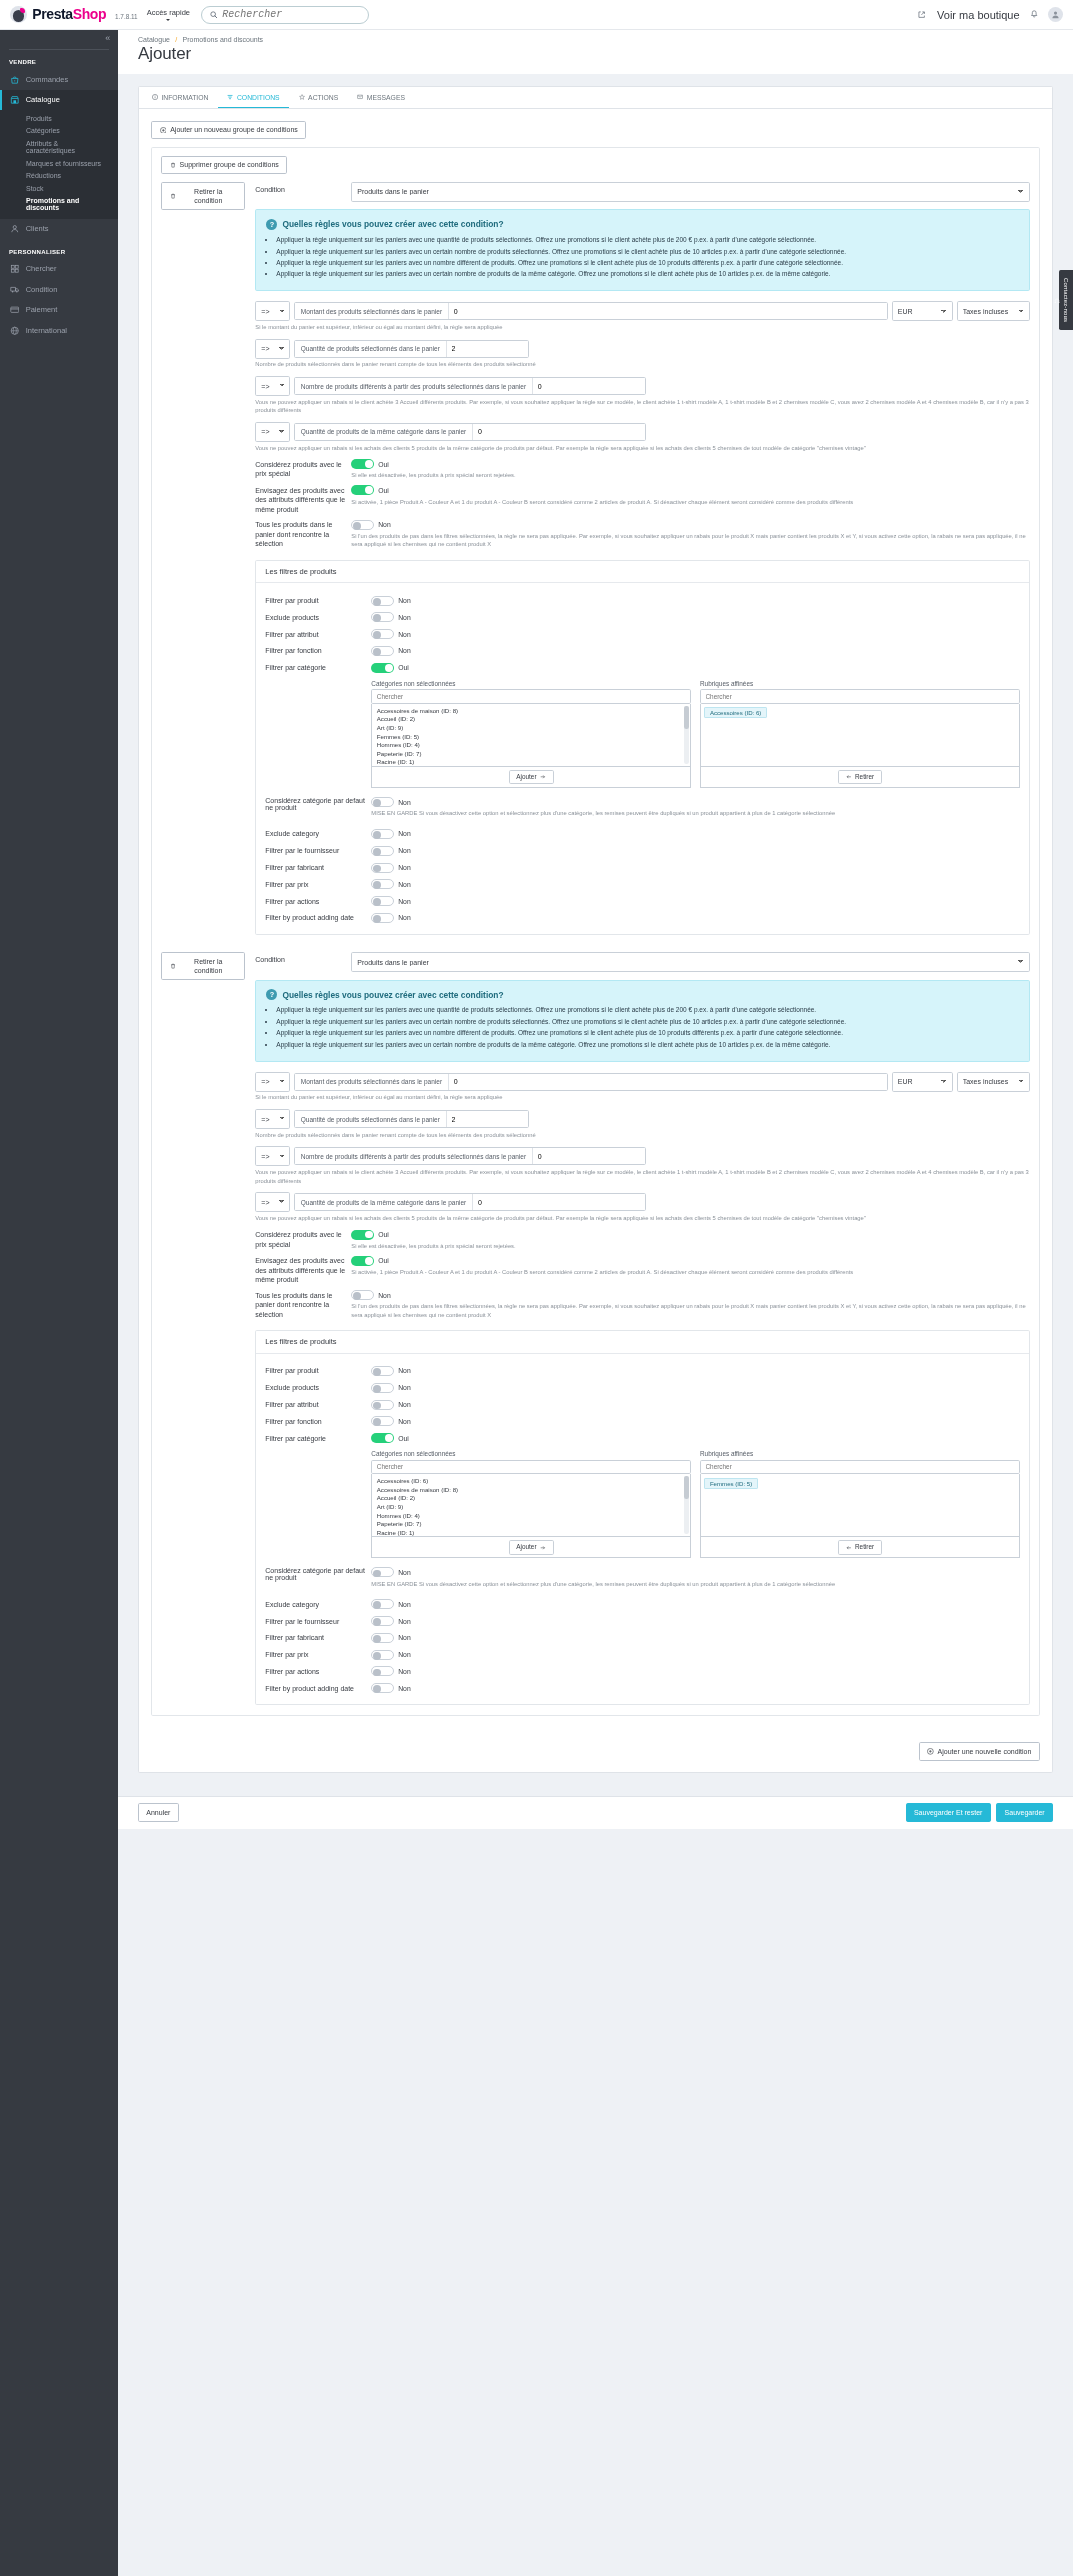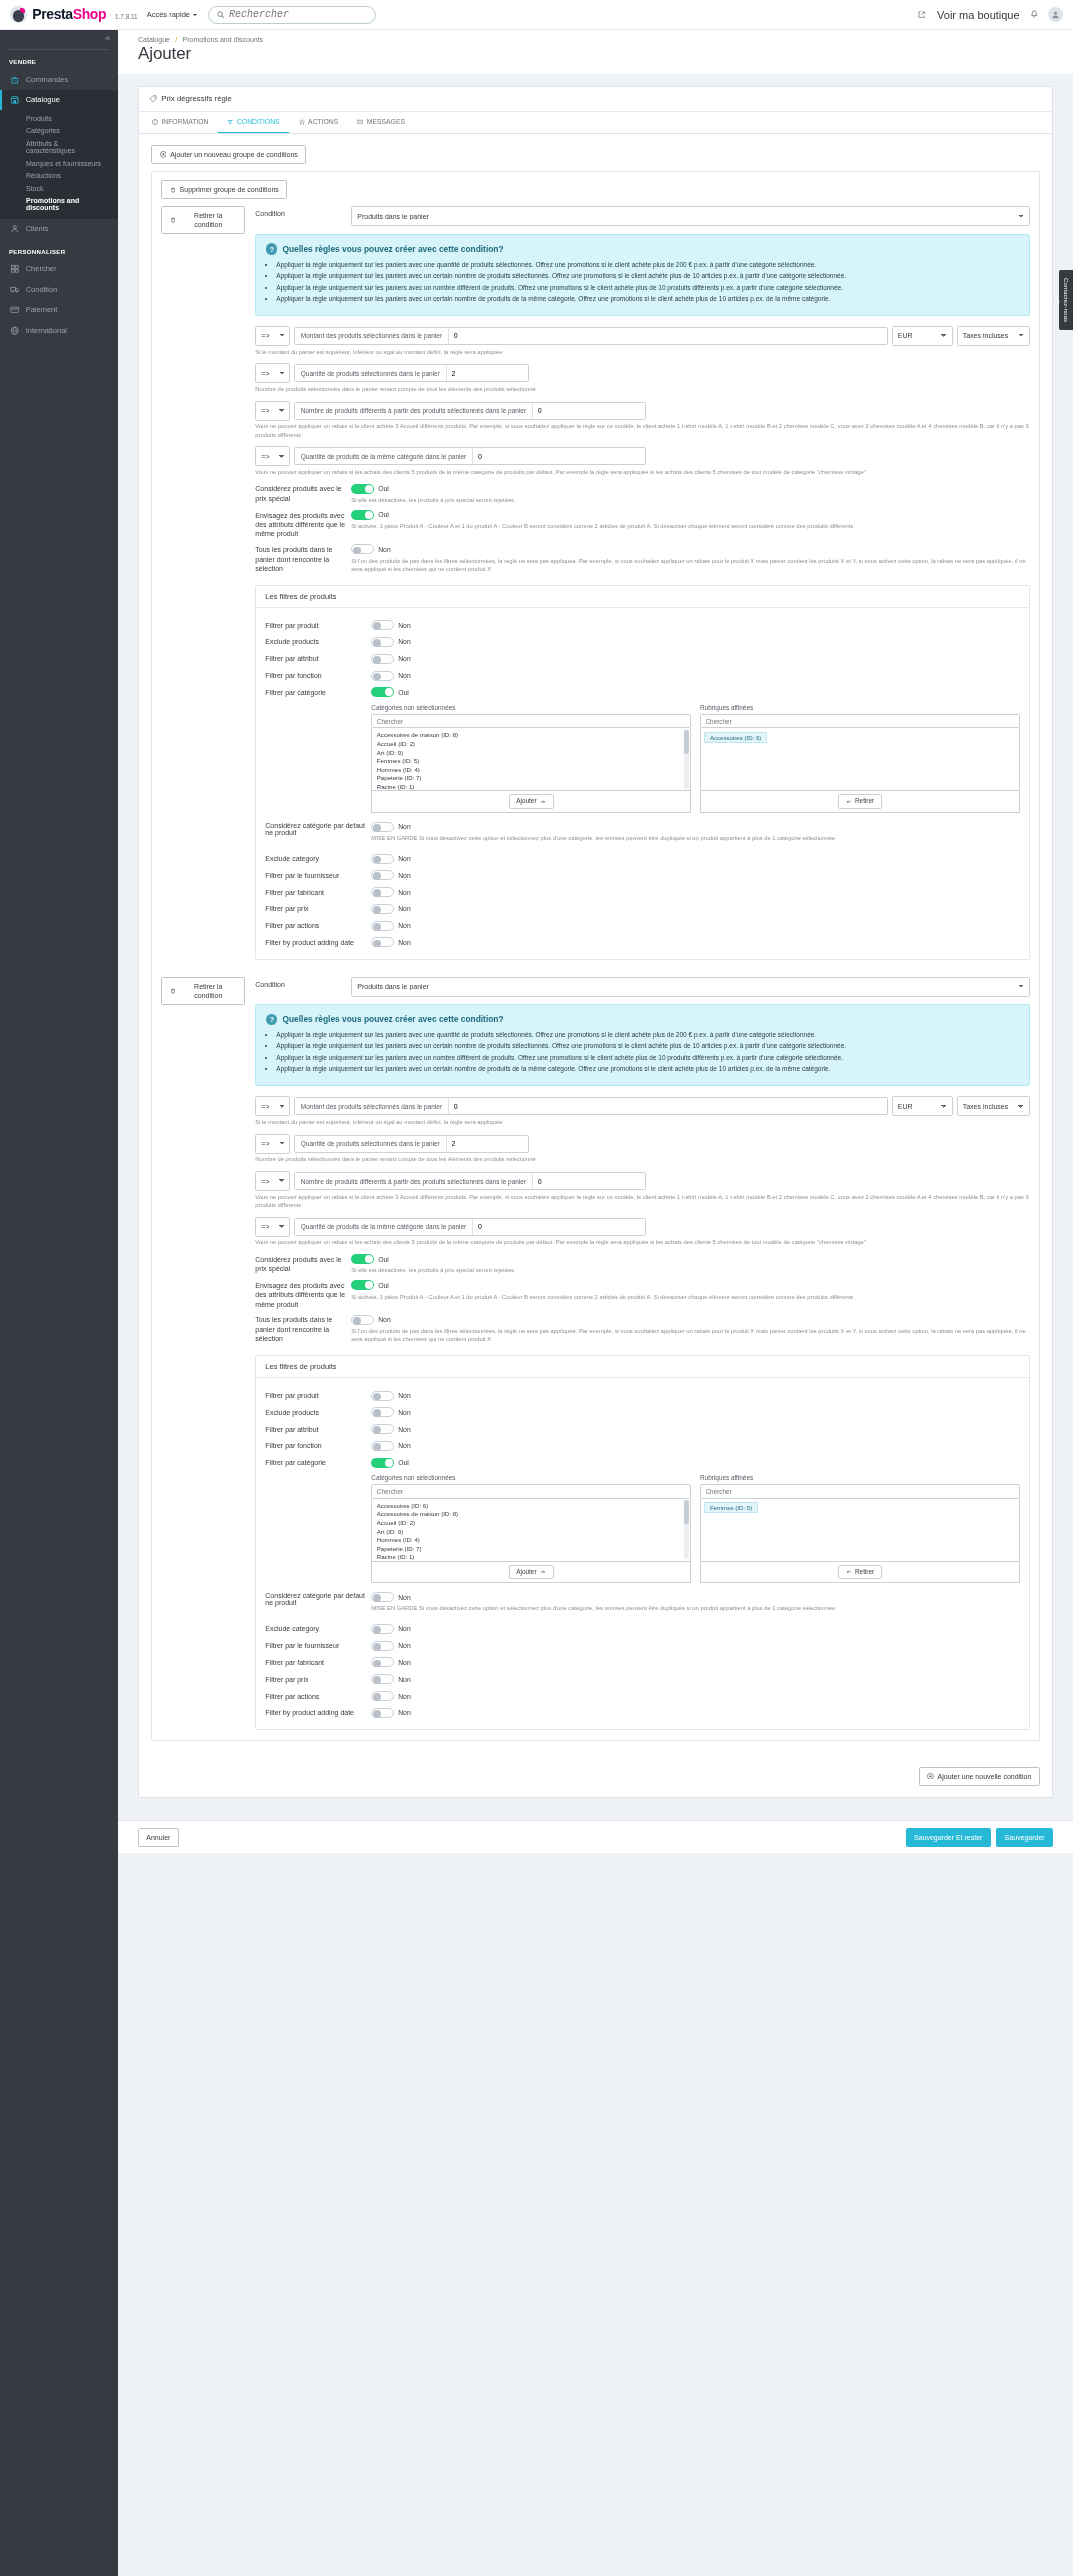--- a/index.html
+++ b/index.html
@@ -22,21 +22,21 @@
     width: 17.3px; height: 17.3px; border-radius: 50%; background: #dfe3ea;
     display: flex; align-items: center; justify-content: center; position: relative; overflow: hidden;
   }
   .ps-logo-mark .head { width: 11.7px; height: 11.7px; border-radius: 50%; background: #3a3f4c; position: relative; top: 1.7px; }
   .ps-logo-mark .hat { position: absolute; width: 5px; height: 5px; background: #ec008c; border-radius: 1.1px 3.4px 1.1px 3.4px; top: 2.2px; right: 2.8px; }
   .ps-logo-text { font-size: 14px; font-weight: bold; letter-spacing: -0.4px; }
   .ps-logo-text .b { color: #0f172a; }
   .ps-logo-text .c { color: #ec008c; }
   .ps-ver { font-size: 6.4px; color: #6c757d; margin-left: 3.9px; margin-top: 4.5px; }
   .quick-access {
-    margin-left: 9px; font-size: 7.5px; color: #363a41; display: flex; align-items: center; gap: 2.8px; cursor: pointer;
+    margin-left: 9px; font-size: 7.5px; color: #363a41; display: flex; align-items: center; gap: 2.8px; cursor: pointer; flex-direction: column;
   }
   .caret-d { width: 0; height: 0; border-left: 2.2px solid transparent; border-right: 2.2px solid transparent; border-top: 2.8px solid #363a41; }
   .search-box {
     margin-left: 11.2px; width: 168px; height: 18px; border: 0.6px solid #bbcdd2; border-radius: 10px;
     display: flex; align-items: center; padding: 0 7.8px; gap: 4.5px; background: #fff;
   }
   .search-box input {
     border: 0; outline: 0; font-size: 10px; font-style: italic; color: #7d8793;
     font-family: Liberation Mono, monospace; width: 100%; background: transparent;
   }
@@ -393,29 +393,20 @@
         <span>Catalogue</span>
         <span class="sep">/</span>
         <span>Promotions and discounts</span>
       </div>
       <div class="page-title">Ajouter</div>
     </div>
 
     <div class="content">
       <div class="card">
 
-        <div class="card-head">
-          <span class="ico">
-            <svg width="7.8" height="7.8" viewBox="0 0 16 16">
-                <path d="M8.2 1.5H14.5v6.3L8 14.3 1.7 8z" fill="none" stroke="#6c757d" stroke-width="1.4"></path>
-                <circle cx="11.6" cy="4.4" r="1.1" fill="#6c757d"></circle>
-              </svg>
-          </span>
-          <span>Prix dégressifs règle</span>
-        </div>
 
         <div class="tabs">
           <div class="tab">
             <span class="ico">
               <svg width="6.1" height="6.1" viewBox="0 0 16 16">
                   <circle cx="8" cy="8" r="7" fill="none" stroke="currentColor" stroke-width="1.6"></circle>
                   <rect x="7.2" y="6.5" width="1.6" height="5" fill="currentColor"></rect>
                   <rect x="7.2" y="3.8" width="1.6" height="1.8" fill="currentColor"></rect>
                 </svg>
             </span>

